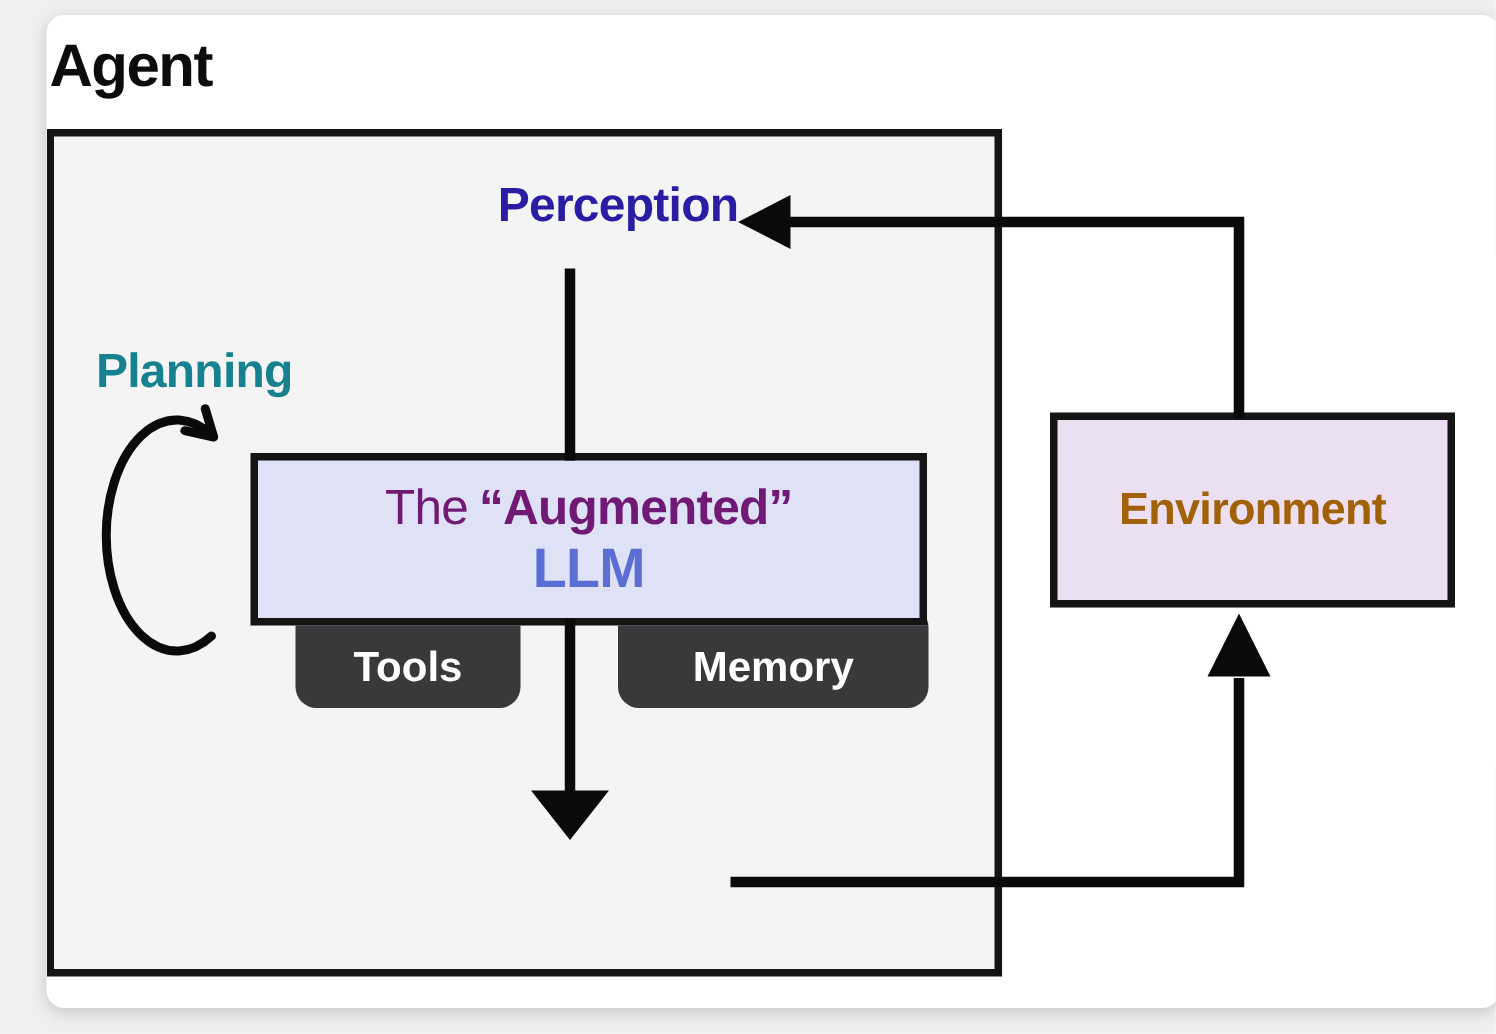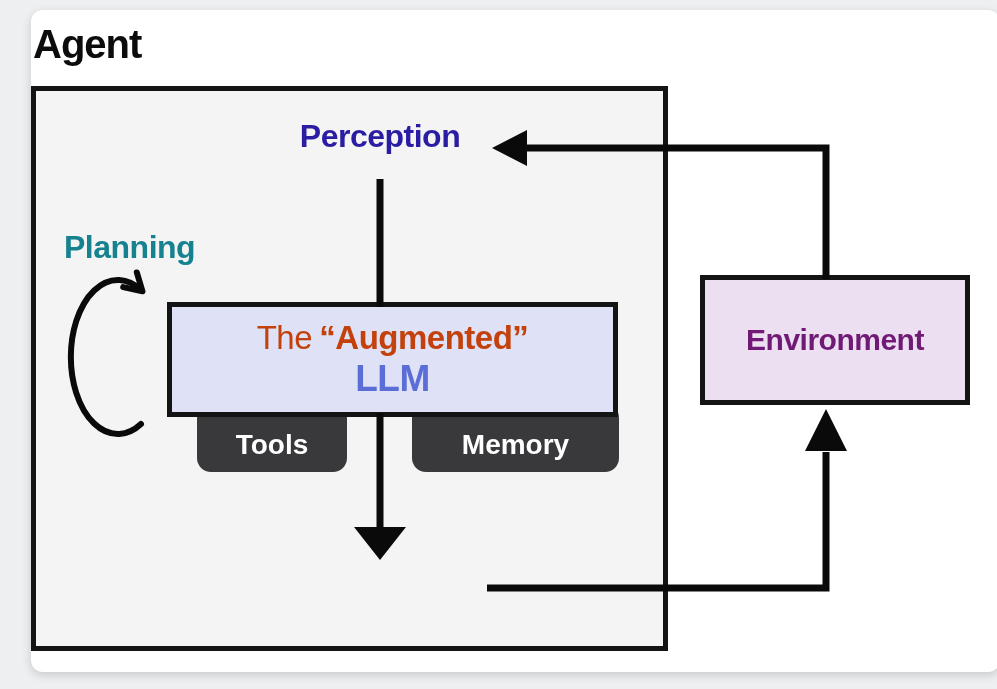--- a/index.html
+++ b/index.html
@@ -45,21 +45,21 @@
   .llm-box {
     left: 167px; top: 302px;
     width: 451px; height: 115px;
     border: 5px solid #141414;
     background: var(--llm-box-fill, #dfe2f6);
     z-index: 3;
     display: flex; flex-direction: column;
     align-items: center; justify-content: center;
     line-height: 1.2;
   }
-  .llm-line1 { font-size: 33px; color: #c2410c; letter-spacing: -0.5px; }
+  .llm-line1 { font-size: 33px; color: #701a75; letter-spacing: -0.5px; }
   .llm-line1 .quoted { font-weight: 700; margin-left: 0.22em; }
   .llm-line2 { font-size: 37px; font-weight: 700; color: var(--llm-text, #5b6ed6); letter-spacing: -0.5px; }
   .tab {
     top: 404px; height: 68px;
     border-radius: 14px;
     background: var(--tab-fill, #39393b);
     z-index: 2;
     color: #ffffff;
     font-size: 28px; font-weight: 700;
     display: flex; align-items: center; justify-content: center;
@@ -69,42 +69,42 @@
   .tab-memory { left: 412px; width: 207px; }
   .env-box {
     left: 700px; top: 275px;
     width: 270px; height: 130px;
     border: 5px solid #141414;
     background: var(--environment-fill, #eddff2);
     z-index: 3;
     display: flex; align-items: center; justify-content: center;
     font-size: 30px; font-weight: 700;
     letter-spacing: -0.5px;
-    color: #701a75;
+    color: #a16207;
   }
   .wires {
     left: 0; top: 0;
     width: 997px; height: 689px;
     z-index: 4;
     pointer-events: none;
   }
   .wires .stroke { stroke: var(--line, #0a0a0a); fill: none; stroke-width: 7px; }
   .wires .fill   { fill: var(--line, #0a0a0a); }
   .wires .loop   { stroke: var(--line, #0a0a0a); fill: none; stroke-width: 6px; stroke-linecap: round; }
 </style>
 </head>
 <body>
 
 <div class="card abs">
 
   <div class="abs agent-title" style="position:fixed;">Agent</div>
 
   <div class="abs agent-box" style="position:fixed;"></div>
 
-  <div class="abs diagram-label label-perception" style="position:fixed;">Perception</div>
+  <div class="abs diagram-label label-perception" style="position:fixed;margin-left:32px;">Perception</div>
 
   <div class="abs diagram-label label-planning" style="position:fixed;margin-top:13px;">Planning</div>
 
 
   <div class="abs tab tab-tools" style="position:fixed;">Tools</div>
 
   <div class="abs tab tab-memory" style="position:fixed;">Memory</div>
 
   <div class="abs llm-box" style="position:fixed;">
     <div class="llm-line1"><span>The</span><span class="quoted">“Augmented”</span></div>

